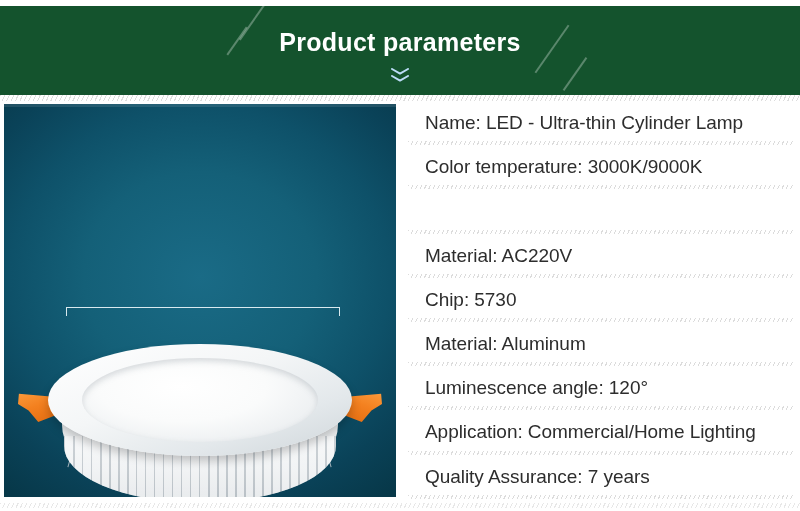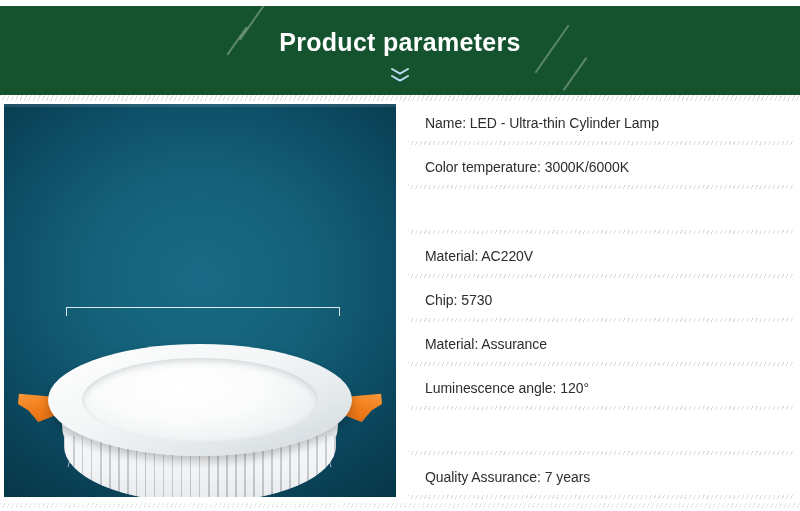--- a/index.html
+++ b/index.html
@@ -228,21 +228,21 @@
     height: 400px;
   }
   .spec-row {
     position: relative;
     height: 44.2px;
     display: flex;
     align-items: center;
   }
   .spec-text {
     padding-left: 21px;
-    font-size: 14px;
+    font-size: 19px;
     color: #2d2d2d;
     font-family: "Liberation Sans", sans-serif;
     white-space: nowrap;
     letter-spacing: -0.05px;
   }
   .spec-divider {
     position: absolute;
     left: 4px;
     bottom: 0;
     width: 386px;
@@ -298,49 +298,50 @@
   </div>
 
   <div class="spec-list">
 
     <div class="spec-row">
       <div class="spec-text">Name: LED - Ultra-thin Cylinder Lamp</div>
       <div class="spec-divider hatch"></div>
     </div>
 
     <div class="spec-row">
-      <div class="spec-text">Color temperature: 3000K/6000K</div>
+      <div class="spec-text">Color temperature: 3000K/9000K</div>
       <div class="spec-divider hatch"></div>
     </div>
 
     <div class="spec-row">
       <div class="spec-divider hatch"></div>
     </div>
 
     <div class="spec-row">
       <div class="spec-text">Material: AC220V</div>
       <div class="spec-divider hatch"></div>
     </div>
 
     <div class="spec-row">
       <div class="spec-text">Chip: 5730</div>
       <div class="spec-divider hatch"></div>
     </div>
 
     <div class="spec-row">
-      <div class="spec-text">Material: Assurance</div>
+      <div class="spec-text">Material: Aluminum</div>
       <div class="spec-divider hatch"></div>
     </div>
 
     <div class="spec-row">
       <div class="spec-text">Luminescence angle: 120°</div>
       <div class="spec-divider hatch"></div>
     </div>
 
     <div class="spec-row">
+      <div class="spec-text">Application: Commercial/Home Lighting</div>
       <div class="spec-divider hatch"></div>
     </div>
 
     <div class="spec-row">
       <div class="spec-text">Quality Assurance: 7 years</div>
       <div class="spec-divider hatch"></div>
     </div>
 
   </div>
 

